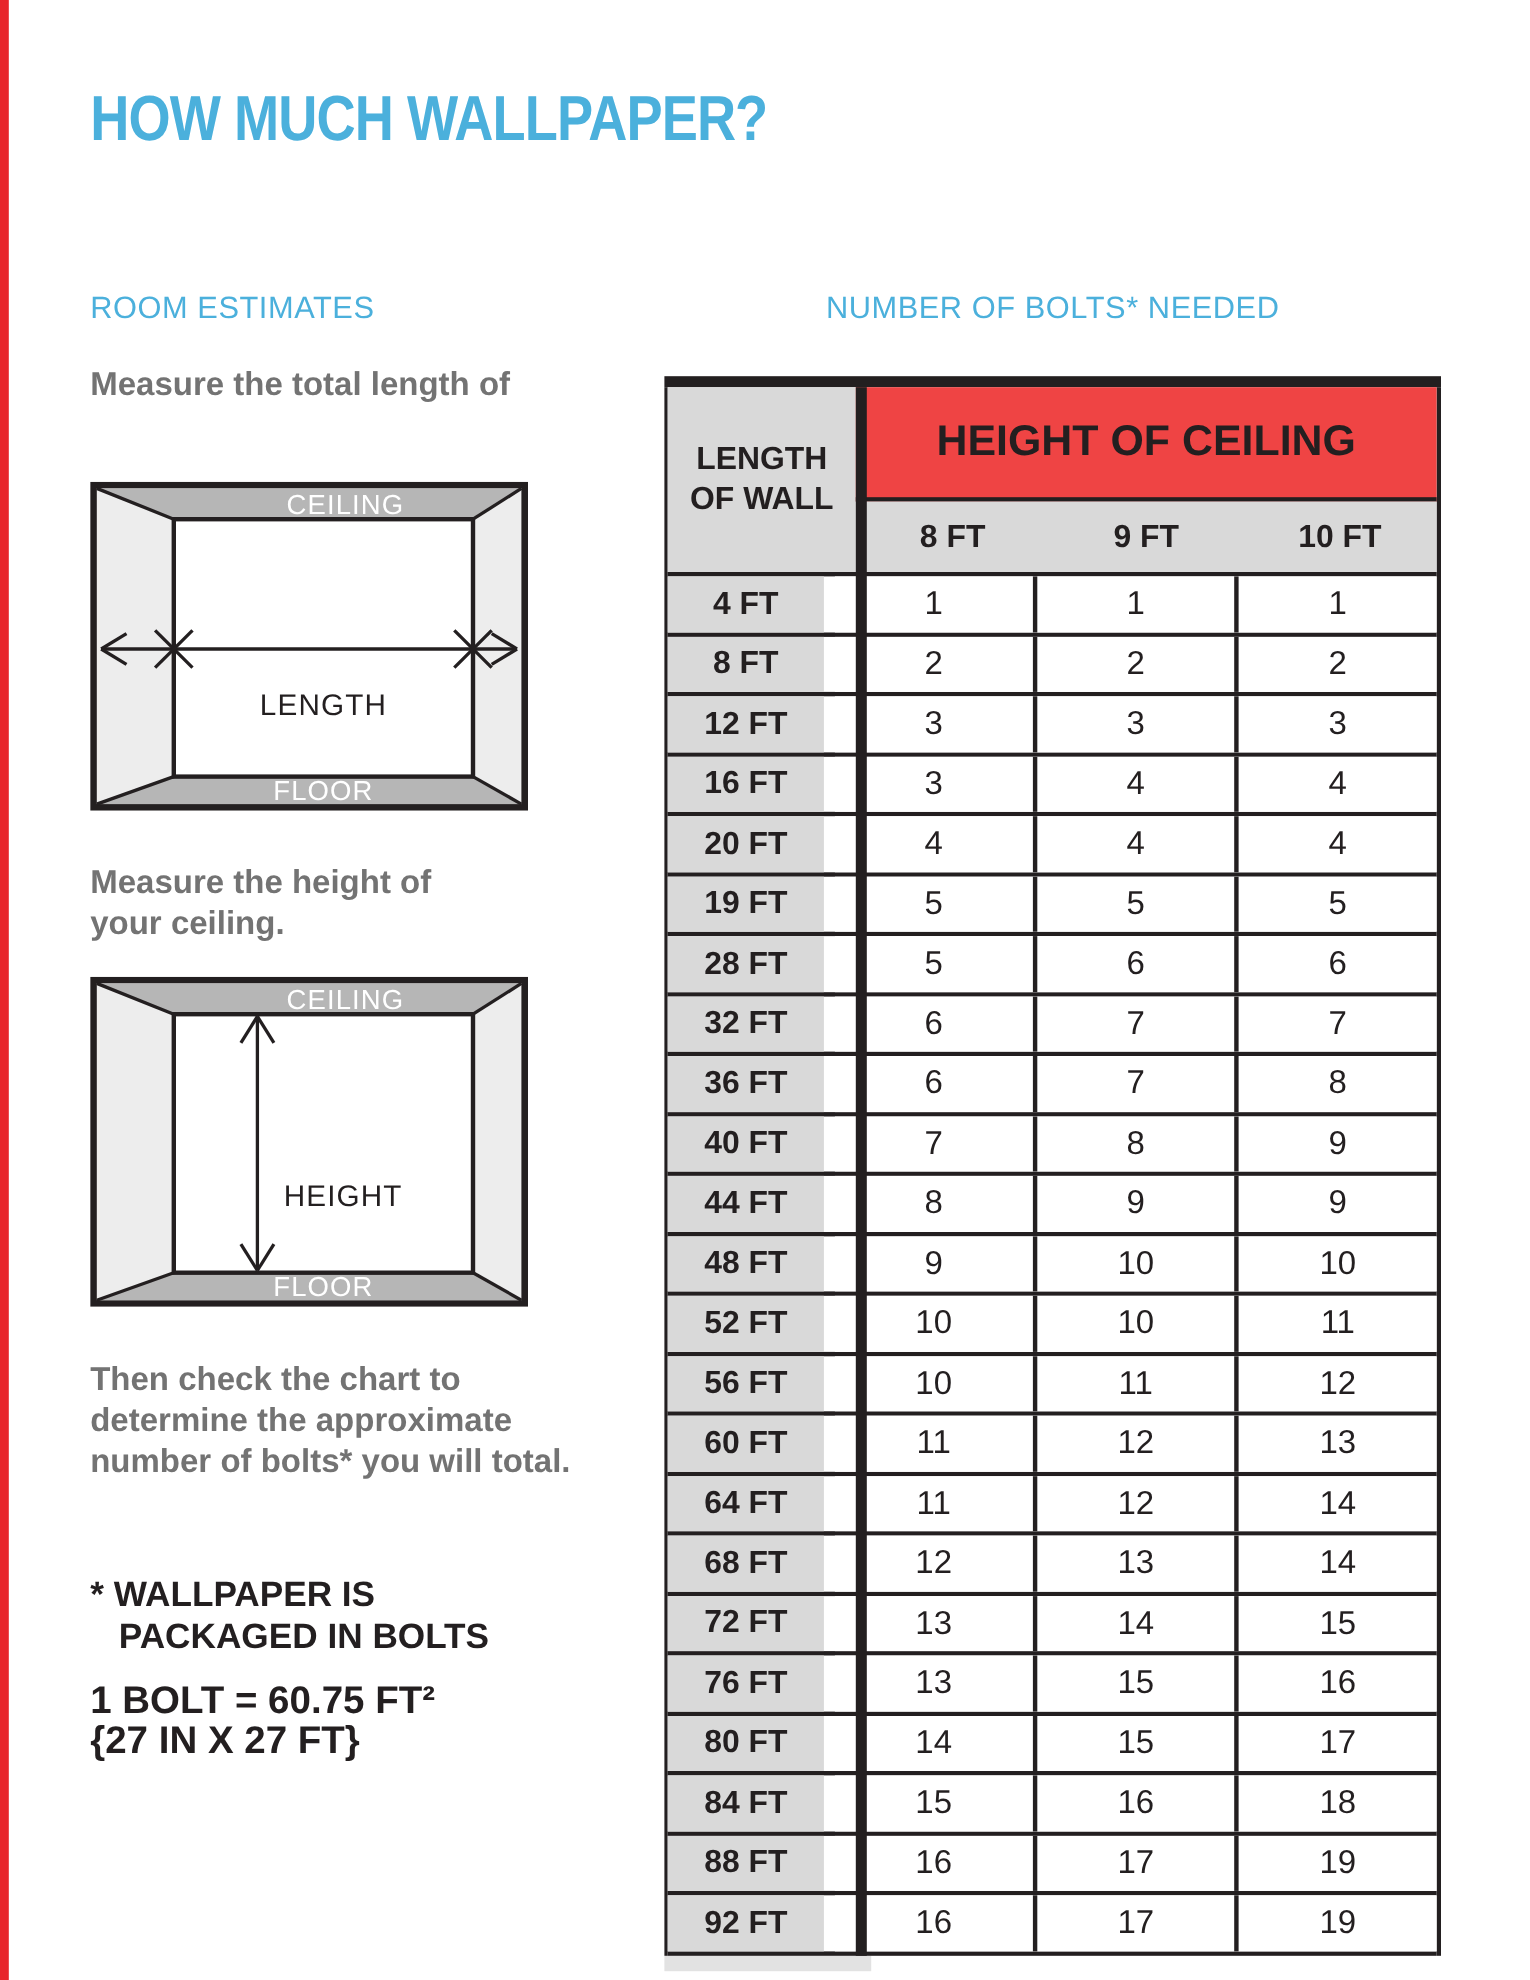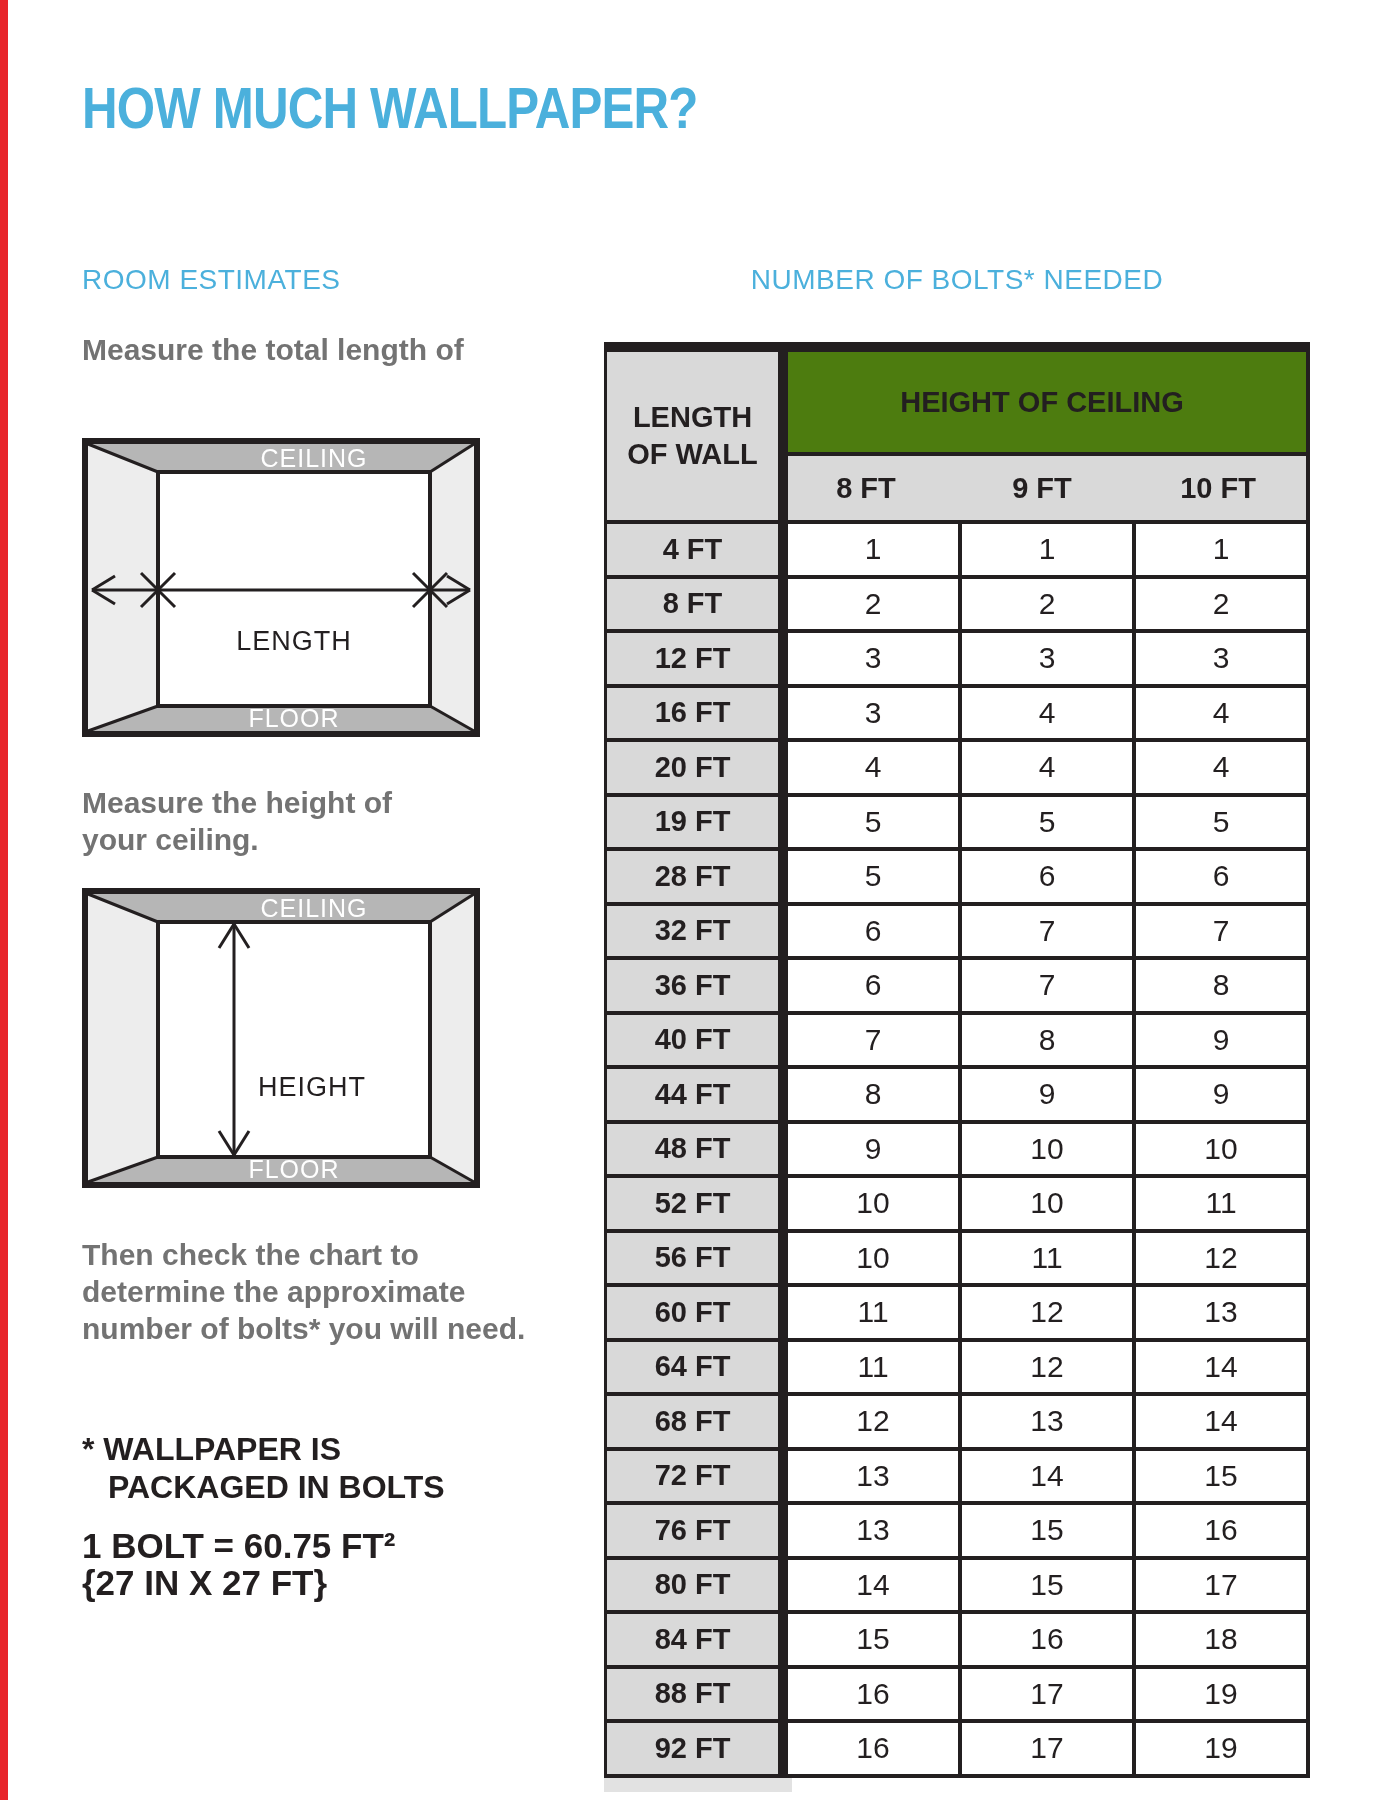--- a/index.html
+++ b/index.html
@@ -28,26 +28,26 @@
 
   .table-heading{left:604px;top:264px;width:706px;text-align:center;}
   .bolt-table{left:604px;top:342px;width:706px;}
   .t-topbar{height:10px;background:#231f20;}
   .t-body{position:relative;border-left:3px solid #231f20;border-right:4px solid #231f20;box-sizing:border-box;}
   .t-divider{position:absolute;left:171px;top:0;height:100%;width:10px;background:#231f20;z-index:5;}
   .t-header{display:flex;border-bottom:4px solid #231f20;height:168px;}
   .t-corner{width:171px;background:#d9d9d9;display:flex;flex-direction:column;justify-content:center;
     align-items:center;font-size:29px;font-weight:bold;line-height:37px;}
   .t-right{flex:1;display:flex;flex-direction:column;}
-  .t-group{height:100px;background:#4d7c0f;border-bottom:4px solid #231f20;display:flex;
-    align-items:center;justify-content:center;font-size:29px;font-weight:bold;}
+  .t-group{height:100px;background:#ef4444;border-bottom:4px solid #231f20;display:flex;
+    align-items:center;justify-content:center;font-size:39px;font-weight:bold;}
   .t-cols{flex:1;background:#d9d9d9;display:flex;}
   .t-colhead{flex:1;display:flex;align-items:center;justify-content:center;font-size:29px;font-weight:bold;}
   .t-row{display:flex;height:50.5px;border-bottom:4px solid #231f20;}
-  .t-rowlabel{width:171px;background:#d9d9d9;display:flex;align-items:center;justify-content:center;
+  .t-rowlabel{width:142px;background:#d9d9d9;display:flex;align-items:center;justify-content:center;
     font-size:29px;font-weight:bold;text-align:center;}
   .t-gap{width:10px;}
   .t-cell{flex:1;background:#ffffff;display:flex;align-items:center;justify-content:center;font-size:30px;}
   .t-cell + .t-cell{border-left:4px solid #231f20;}
   .t-tail{width:188px;height:14px;background:#e2e2e2;}
   svg text{font-family:"Liberation Sans", sans-serif;}
 </style>
 </head>
 <body>
 
@@ -112,21 +112,21 @@
       <line x1="152" y1="36" x2="167" y2="60"></line>
     <line x1="152" y1="267" x2="137" y2="243"></line>
       <line x1="152" y1="267" x2="167" y2="243"></line>
   </g>
   <text x="176" y="208" font-size="27" fill="#231f20" letter-spacing="1">HEIGHT</text>
 </svg>
 
 <div class="abs para para3">
   <div>Then check the chart to</div>
   <div>determine the approximate</div>
-  <div>number of bolts* you will need.</div>
+  <div>number of bolts* you will total.</div>
 </div>
 
 <div class="abs footnote">
   <div>* WALLPAPER IS</div>
   <div class="indent">PACKAGED IN BOLTS</div>
 </div>
 
 <div class="abs boltinfo">
   <div>1 BOLT = 60.75 FT²</div>
   <div>{27 IN X 27 FT}</div>

